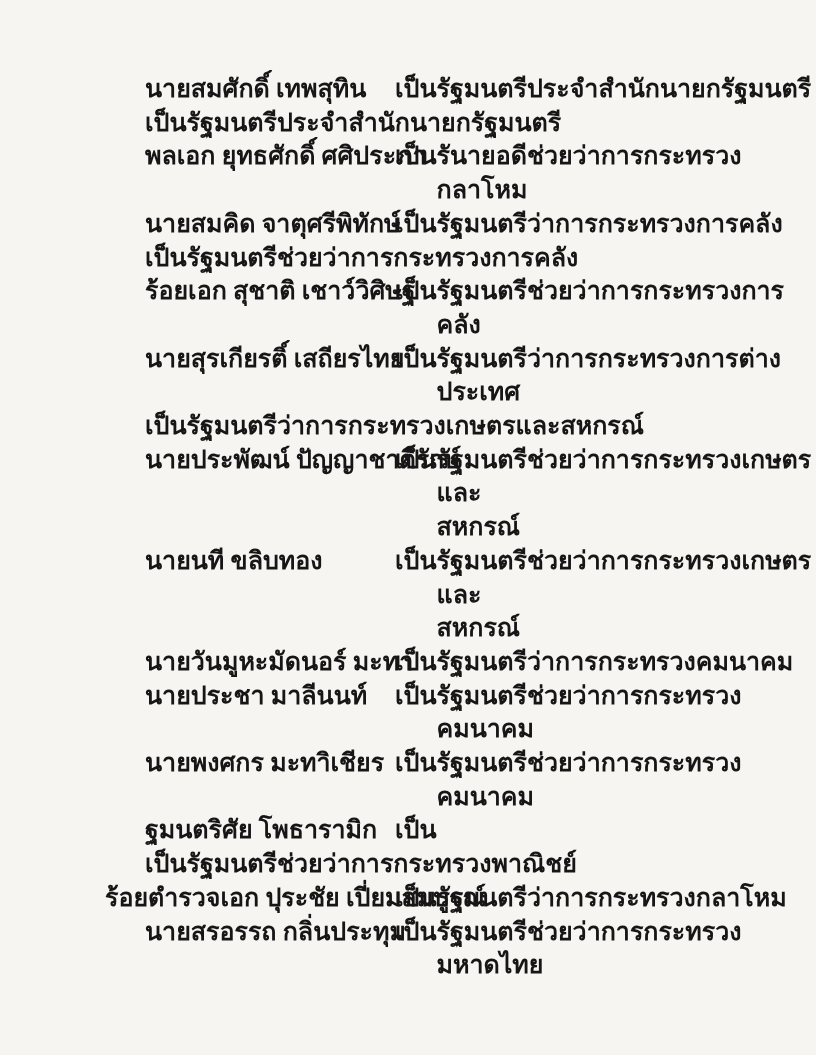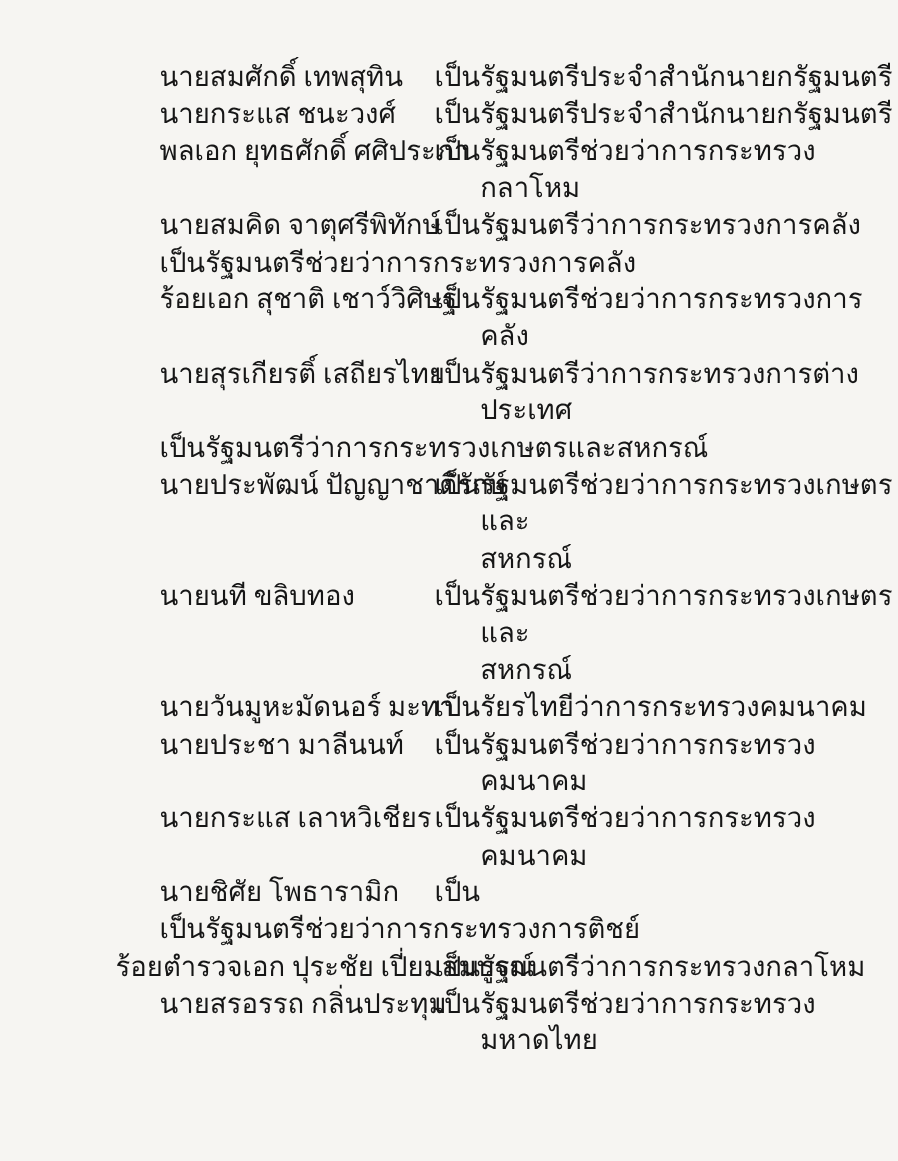--- a/index.html
+++ b/index.html
@@ -12,21 +12,22 @@
     background: #f6f5f2;
     color: #161616;
     font-family: "Liberation Serif", "DejaVu Serif", serif;
     font-size: 25px;
     overflow: hidden;
   }
   .page {
     box-sizing: border-box;
     width: 816px;
     height: 1055px;
-    padding-top: 54px;
+    padding-top: 72px;
+    font-weight: bold;
   }
   .entry {
     display: flex;
     align-items: flex-start;
     padding-left: 145px;
     line-height: 33.7px;
   }
   .entry.wide {
     padding-left: 105px;
   }
@@ -53,29 +54,28 @@
 
 <div class="page">
 
   <div class="entry">
     <span class="name">นายสมศักดิ์  เทพสุทิน</span>
     <span class="verb">เป็น</span>
     <span class="office">รัฐมนตรีประจำสำนักนายกรัฐมนตรี</span>
   </div>
 
   <div class="entry">
-    <span class="name">นายกระแส  ชนะวงศ์</span>
     <span class="verb">เป็น</span>
     <span class="office">รัฐมนตรีประจำสำนักนายกรัฐมนตรี</span>
   </div>
 
   <div class="entry">
     <span class="name">พลเอก ยุทธศักดิ์  ศศิประภา</span>
     <span class="verb">เป็น</span>
-    <span class="office">รัฐมนตรีช่วยว่าการกระทรวงกลาโหม</span>
+    <span class="office">รันายอดีช่วยว่าการกระทรวงกลาโหม</span>
   </div>
 
   <div class="entry">
     <span class="name">นายสมคิด  จาตุศรีพิทักษ์</span>
     <span class="verb">เป็น</span>
     <span class="office">รัฐมนตรีว่าการกระทรวงการคลัง</span>
   </div>
 
   <div class="entry">
     <span class="verb">เป็น</span>
@@ -109,43 +109,43 @@
   <div class="entry">
     <span class="name">นายนที  ขลิบทอง</span>
     <span class="verb">เป็น</span>
     <span class="office">รัฐมนตรีช่วยว่าการกระทรวงเกษตรและ
 สหกรณ์</span>
   </div>
 
   <div class="entry">
     <span class="name">นายวันมูหะมัดนอร์  มะทา</span>
     <span class="verb">เป็น</span>
-    <span class="office">รัยรไทยีว่าการกระทรวงคมนาคม</span>
+    <span class="office">รัฐมนตรีว่าการกระทรวงคมนาคม</span>
   </div>
 
   <div class="entry">
     <span class="name">นายประชา  มาลีนนท์</span>
     <span class="verb">เป็น</span>
     <span class="office">รัฐมนตรีช่วยว่าการกระทรวงคมนาคม</span>
   </div>
 
   <div class="entry">
-    <span class="name">นายกระแส  เลาหวิเชียร</span>
+    <span class="name">นายพงศกร  มะทาิเชียร</span>
     <span class="verb">เป็น</span>
     <span class="office">รัฐมนตรีช่วยว่าการกระทรวงคมนาคม</span>
   </div>
 
   <div class="entry">
-    <span class="name">นายชิศัย  โพธารามิก</span>
+    <span class="name">ฐมนตริศัย  โพธารามิก</span>
     <span class="verb">เป็น</span>
   </div>
 
   <div class="entry">
     <span class="verb">เป็น</span>
-    <span class="office">รัฐมนตรีช่วยว่าการกระทรวงการติชย์</span>
+    <span class="office">รัฐมนตรีช่วยว่าการกระทรวงพาณิชย์</span>
   </div>
 
   <div class="entry wide">
     <span class="name">ร้อยตำรวจเอก ปุระชัย  เปี่ยมสมบูรณ์</span>
     <span class="verb">เป็น</span>
     <span class="office">รัฐมนตรีว่าการกระทรวงกลาโหม</span>
   </div>
 
   <div class="entry">
     <span class="name">นายสรอรรถ  กลิ่นประทุม</span>

